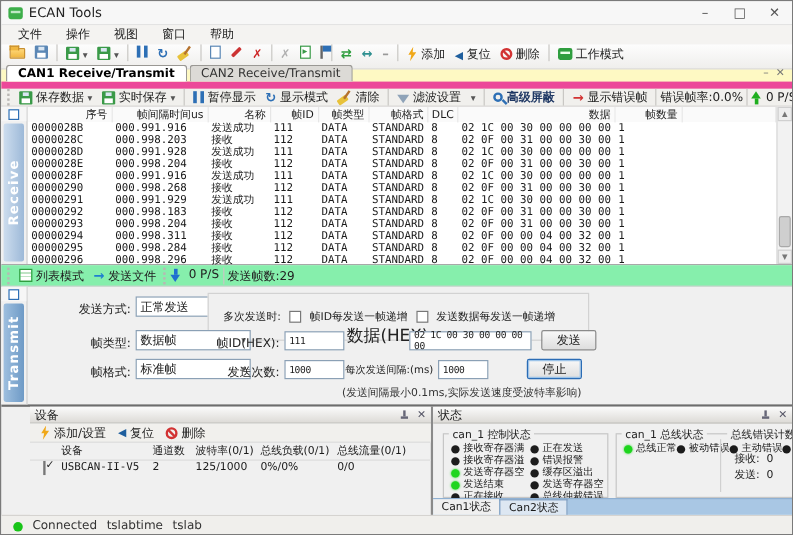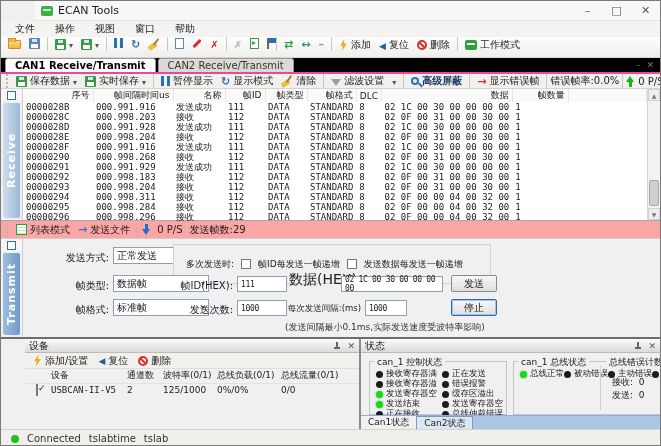--- a/index.html
+++ b/index.html
@@ -3,21 +3,21 @@
 <meta charset="utf-8">
 <style>
   * { box-sizing: border-box; margin: 0; padding: 0; }
   html,body { background:#cfcfcf; }
   body { font-family:"DejaVu Sans",sans-serif; }
   .app { position:relative; width:661px; height:446px; background:#f0f0f0;
          border:1px solid #7a7a7a; overflow:hidden; font-size:11px; color:#1a1a1a; }
 
   
   .titlebar { height:20px; background:#f7f7f7; display:flex; align-items:center;
-              padding-left:6px; gap:5px; border-bottom:1px solid #e3e3e3;margin-left:34px; }
+              padding-left:6px; gap:5px; border-bottom:1px solid #e3e3e3; }
   .app-icon { width:12px; height:10px; background:#3dae4a; border-radius:2px; position:relative; }
   .app-icon::after { content:""; position:absolute; left:2px; top:3px; right:2px; height:2px; background:#bfe8c5; }
   .title-text { font-size:11px; color:#222; }
   .win-controls { margin-left:auto; display:flex; height:100%; }
   .win-btn { width:29px; height:100%; display:flex; align-items:center; justify-content:center;
              color:#555; font-size:11px; }
   
   .menubar { height:16px; background:#f4f3f1; display:flex; align-items:center; padding-left:4px; }
   .menu-item { padding:1px 10px; font-size:10px; color:#222; }
   
@@ -25,22 +25,22 @@
               align-items:flex-start; padding:0 3px; border-bottom:1px solid #d8d6d3; }
   .toolbar2 { height:15px; background:#f1f0ed; display:flex; align-items:center;
               padding:0 3px; font-size:10px; border-bottom:1px solid #d5d3d0; }
   .tbtn { display:flex; align-items:center; gap:3px; padding:1px 4px; border-radius:2px; }
   .tsep { width:1px; height:14px; background:#c9c7c4; margin:0 3px; flex:none; }
   .handle { width:4px; height:14px; border-left:2px dotted #b9b7b4; margin:0 2px; flex:none; }
   .tlabel { font-size:10px; color:#222; white-space:nowrap; }
   .tlabel.navy { color:#1f3864; font-weight:bold; }
   .caret::before { content:"▾"; color:#555; font-size:8px; }
   
-  .tabstrip { height:16px; background:#000000; display:flex; align-items:flex-end;
-              padding-left:4px; border-bottom:2px solid #ec4899; }
+  .tabstrip { height:16px; background:#fef9c3; display:flex; align-items:flex-end;
+              padding-left:4px; border-bottom:6px solid #ec4899; }
   .tab { padding:1px 9px 1px; font-size:10px; border:1px solid #9a9894; border-bottom:none;
          background:#dcdad6; border-radius:3px 3px 0 0; margin-right:2px; color:#333; white-space:nowrap; }
   .tab.active { background:#ffffff; font-weight:bold; color:#000; }
   .pane-ctl { margin-left:auto; display:flex; gap:6px; padding:0 6px 2px; color:#777; font-size:9px; }
   
   .grid-area { height:132px; display:flex; background:#fff; border-bottom:1px solid #a8a8a8; }
   .gutter { width:22px; flex:none; background:#f0f0f0; border-right:1px solid #cfcfcf;
             display:flex; flex-direction:column; }
   .check-hdr { height:12px; display:flex; align-items:center; justify-content:center; background:#f6f6f6; }
   .cbox { width:9px; height:9px; border:1px solid #2d6fb5; background:#fff; display:inline-block; }
@@ -54,21 +54,21 @@
                   border-right:1px solid #e6e6e6; background:#fafafa; white-space:nowrap; overflow:hidden; }
   table.grid td { font-size:9px; height:10px; line-height:10px; padding:0 3px; white-space:nowrap;
                   overflow:hidden; font-family:"DejaVu Sans Mono",monospace; }
   .vscroll { width:13px; flex:none; background:#f2f2f2; border-left:1px solid #d8d8d8; position:relative; }
   .sarrow { position:absolute; left:0; width:12px; height:12px; display:flex; align-items:center;
             justify-content:center; font-size:6px; color:#777; background:#eee; border:1px solid #d0d0d0; }
   .sarrow.up { top:0; } .sarrow.down { bottom:0; }
   .sthumb { position:absolute; left:1px; width:10px; height:26px; bottom:14px;
             background:#cfcfcf; border:1px solid #a9a9a9; border-radius:2px; }
   
-  .txbar { height:18px; background:#fca5a5; display:flex; align-items:center; padding:0 3px;
+  .txbar { height:18px; background:#86efac; display:flex; align-items:center; padding:0 3px;
            font-size:10px; border-bottom:1px solid #cfcfcf; }
   
   .txpanel { height:100px; display:flex; background:#f0f0f0; border-bottom:2px solid #6d6d6d; }
   .txform { flex:1; position:relative; font-size:10px; }
   .flabel { position:absolute; text-align:right; white-space:nowrap; color:#222; }
   .sel { position:absolute; width:96px; height:17px; background:#fff; border:1px solid #8ba0b5;
          display:flex; align-items:center; padding:0 3px; font-size:10px; }
   .sel .sgl { margin-left:auto; color:#666; font-size:8px; }
   .inp { position:absolute; height:16px; background:#fff; border:1px solid #8ba0b5;
          display:flex; align-items:center; padding:0 3px; font-size:10px; }
@@ -578,21 +578,21 @@
 
       <span class="flabel" style="left:14px;top:64px;width:72px">帧格式:</span>
       <div class="sel" style="left:90px;top:60px">
           <span>标准帧</span>
           <span class="sgl">▾</span>
         </div>
       <span class="flabel" style="left:150px;top:64px;width:60px">发送次数:</span>
       <div class="inp mono" style="left:214px;top:61px;width:50px">1000</div>
       <span class="flabel" style="left:262px;top:64px;width:76px;font-size:8.5px">每次发送间隔:(ms)</span>
       <div class="inp mono" style="left:342px;top:61px;width:42px">1000</div>
-      <div class="btn focus" style="left:428px;top:60px">停止</div>
+      <div class="btn focus" style="left:416px;top:60px">停止</div>
 
       <span class="note" style="left:262px;top:82px">(发送间隔最小0.1ms,实际发送速度受波特率影响)</span>
     </div>
   </div>
 
   <div class="bottom">
 
     <div class="panel dev">
       <div class="ptitle">
         <span>设备</span>

